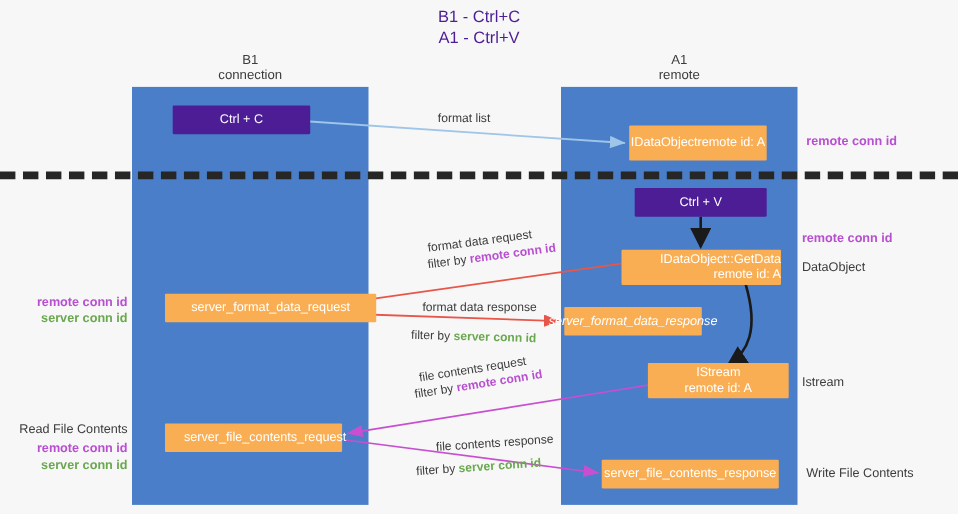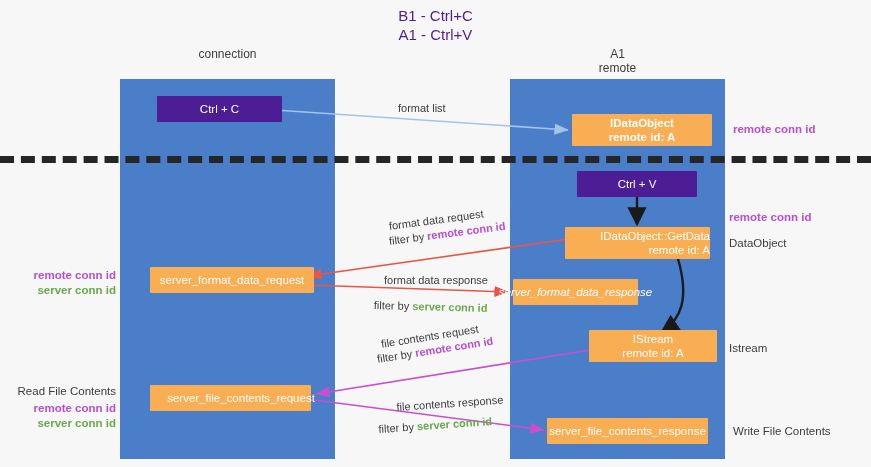--- a/index.html
+++ b/index.html
@@ -60,20 +60,21 @@
 <body>
 
 <div id="stage">
 
   <div class="title">
     <div>B1 - Ctrl+C</div>
     <div>A1 - Ctrl+V</div>
   </div>
 
   <div class="colhead" style="left:120px;top:47px;width:215px;">
+    <div>B1</div>
     <div>connection</div>
   </div>
   <div class="colhead" style="left:510px;top:47px;width:215px;">
     <div>A1</div>
     <div>remote</div>
   </div>
 
   <div class="lane" id="lane-b1"></div>
   <div class="lane" id="lane-a1"></div>
 
@@ -105,35 +106,35 @@
 
     <line x1="590" y1="350" x2="316" y2="394" stroke="#c84fd0" stroke-width="1.6" marker-end="url(#ah-pink)"></line>
 
     <line x1="314" y1="400" x2="544" y2="430" stroke="#c84fd0" stroke-width="1.6" marker-end="url(#ah-pink)"></line>
   </svg>
 
   <div class="box green" style="left:157px;top:96px;width:125px;height:26px;">
     <span>Ctrl + C</span>
   </div>
 
-  <div class="box orange" style="left:572px;top:114px;width:140px;height:32px;flex-direction:column;font-weight:bold;">
+  <div class="box orange" style="left:572px;top:114px;width:125px;height:32px;flex-direction:row;">
     <span>IDataObject</span>
     <span>remote id: A</span>
   </div>
 
   <div class="box green" style="left:577px;top:171px;width:120px;height:26px;">
     <span>Ctrl + V</span>
   </div>
 
   <div class="box orange" style="left:565px;top:227px;width:145px;height:32px;flex-direction:column;align-items:flex-end;">
     <span>IDataObject::GetData</span>
     <span>remote id: A</span>
   </div>
 
-  <div class="box orange" style="left:150px;top:267px;width:164px;height:26px;">
+  <div class="box orange" style="left:150px;top:267px;width:192px;height:26px;">
     <span>server_format_data_request</span>
   </div>
 
   <div class="box orange" style="left:513px;top:279px;width:125px;height:26px;font-style:italic;">
     <span>server_format_data_response</span>
   </div>
 
   <div class="box orange" style="left:589px;top:330px;width:128px;height:32px;flex-direction:column;">
     <span>IStream</span>
     <span>remote id: A</span>

